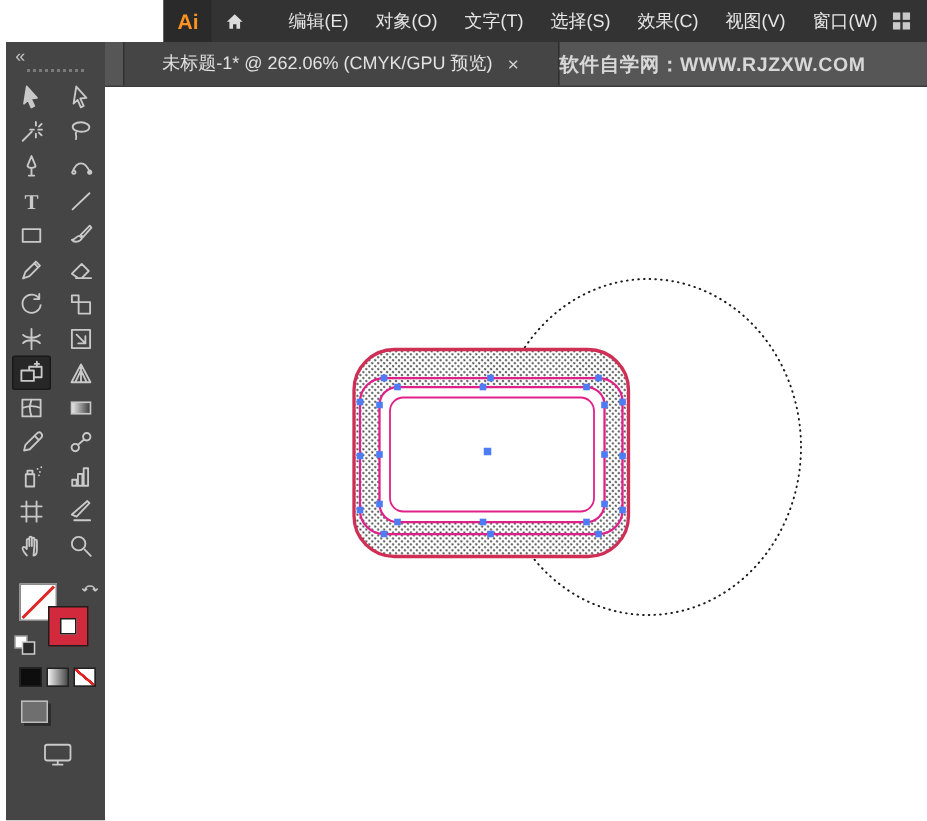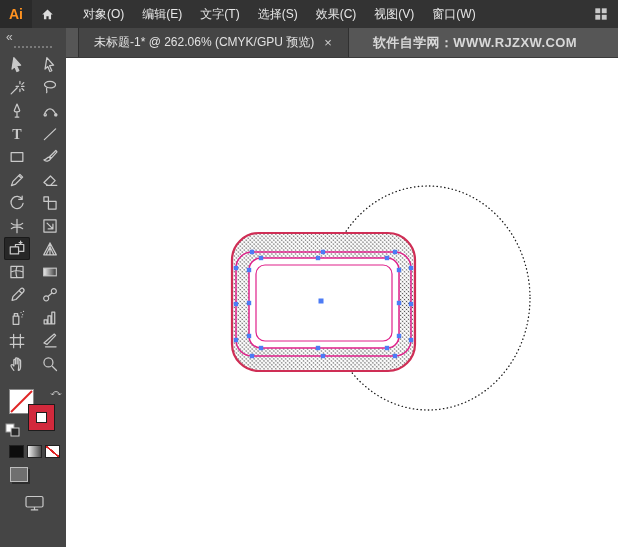--- a/index.html
+++ b/index.html
@@ -1,21 +1,21 @@
 <!DOCTYPE html>
 <html><head>
 <meta charset="utf-8">
 <style>
   html,body{margin:0;padding:0;}
   body{
     width:618px;height:547px;overflow:hidden;
     font-family:"Liberation Sans","DejaVu Sans",sans-serif;
     background:#fff;-webkit-font-smoothing:antialiased;
   }
-  .app{width:618px;height:547px;display:flex;flex-direction:column;}
+  .app{width:618px;height:547px;display:flex;flex-direction:column;align-items:flex-end;}
 
   
   .appbar{height:28px;background:#333333;display:flex;align-items:stretch;color:#e6e6e6;font-size:12px;flex:none;}
   .ai-logo{width:32px;display:flex;align-items:center;justify-content:center;background:#2a2a2a;color:#ff9220;font-weight:bold;font-size:14px;cursor:default;}
   .home-btn{width:30px;display:flex;align-items:center;justify-content:center;}
   .menus{display:flex;align-items:center;margin-left:12px;}
   .menu-item{padding:0 9px;line-height:28px;cursor:default;white-space:nowrap;}
   .appbar-right{margin-left:auto;display:flex;align-items:center;padding-right:10px;}
 
   
@@ -38,21 +38,21 @@
   .cgn-btn{width:15px;height:13px;border:1px solid #222;box-sizing:border-box;cursor:pointer;}
   .cgn-color{background:#0d0d0d;}
   .cgn-gradient{background:linear-gradient(90deg,#f0f0f0,#4a4a4a);}
   .cgn-none{background:linear-gradient(to top right,#fff 44%,#e02424 45%,#e02424 55%,#fff 56%);}
   .drawmode{margin:9px 0 0 10px;width:16px;height:13px;background:#6f6f6f;border:1px solid #bdbdbd;box-shadow:2px 2px 0 #2d2d2d;cursor:pointer;}
   .screenmode{margin:12px 0 0 24px;width:22px;height:18px;display:flex;align-items:center;justify-content:center;cursor:pointer;}
 
   
   .content{flex:1;display:flex;flex-direction:column;min-width:0;}
   .tabbar{height:30px;background:#565656;display:flex;align-items:stretch;color:#e2e2e2;font-size:12px;flex:none;border-bottom:1px solid #3a3a3a;box-sizing:border-box;}
-  .tab{background:#454545;display:flex;align-items:center;gap:9px;padding:0 15px;margin-left:12px;border-right:1px solid #303030;border-left:1px solid #303030;cursor:pointer;white-space:nowrap;}
+  .tab{background:#454545;display:flex;align-items:center;gap:9px;padding:0 25px;margin-left:12px;border-right:1px solid #303030;border-left:1px solid #303030;cursor:pointer;white-space:nowrap;}
   .tab-close{color:#cfcfcf;font-size:13px;line-height:13px;padding:0 1px;cursor:pointer;}
   .watermark{margin-left:auto;margin-right:41px;align-self:center;color:#d8d8d8;font-weight:bold;font-size:13px;letter-spacing:.4px;white-space:nowrap;}
   .canvas{flex:1;background:#ffffff;position:relative;overflow:hidden;}
   .canvas svg{position:absolute;left:0;top:0;}
 </style>
 </head>
 <body>
 
 <svg width="0" height="0" style="position:absolute" aria-hidden="true">
   <defs>
@@ -66,22 +66,22 @@
 <div class="app">
 
   <header class="appbar">
     <div class="ai-logo">Ai</div>
     <div class="home-btn">
       <svg viewBox="0 0 16 16" width="15" height="15">
           <path d="M8 2.6 L13.6 8 H11.8 V13 H9.2 V9.8 H6.8 V13 H4.2 V8 H2.4 Z" fill="#dcdcdc"></path>
         </svg>
     </div>
     <nav class="menus" id="menubar">
+        <span class="menu-item">编辑(E)</span>
         <span class="menu-item">对象(O)</span>
-        <span class="menu-item">编辑(E)</span>
         <span class="menu-item">文字(T)</span>
         <span class="menu-item">选择(S)</span>
         <span class="menu-item">效果(C)</span>
         <span class="menu-item">视图(V)</span>
         <span class="menu-item">窗口(W)</span>
       </nav>
     <div class="appbar-right">
       <svg viewBox="0 0 16 16" width="14" height="14">
         <rect x="1.5" y="1.5" width="5.6" height="5.6" fill="#c9c9c9"></rect>
         <rect x="8.9" y="1.5" width="5.6" height="5.6" fill="#c9c9c9"></rect>

